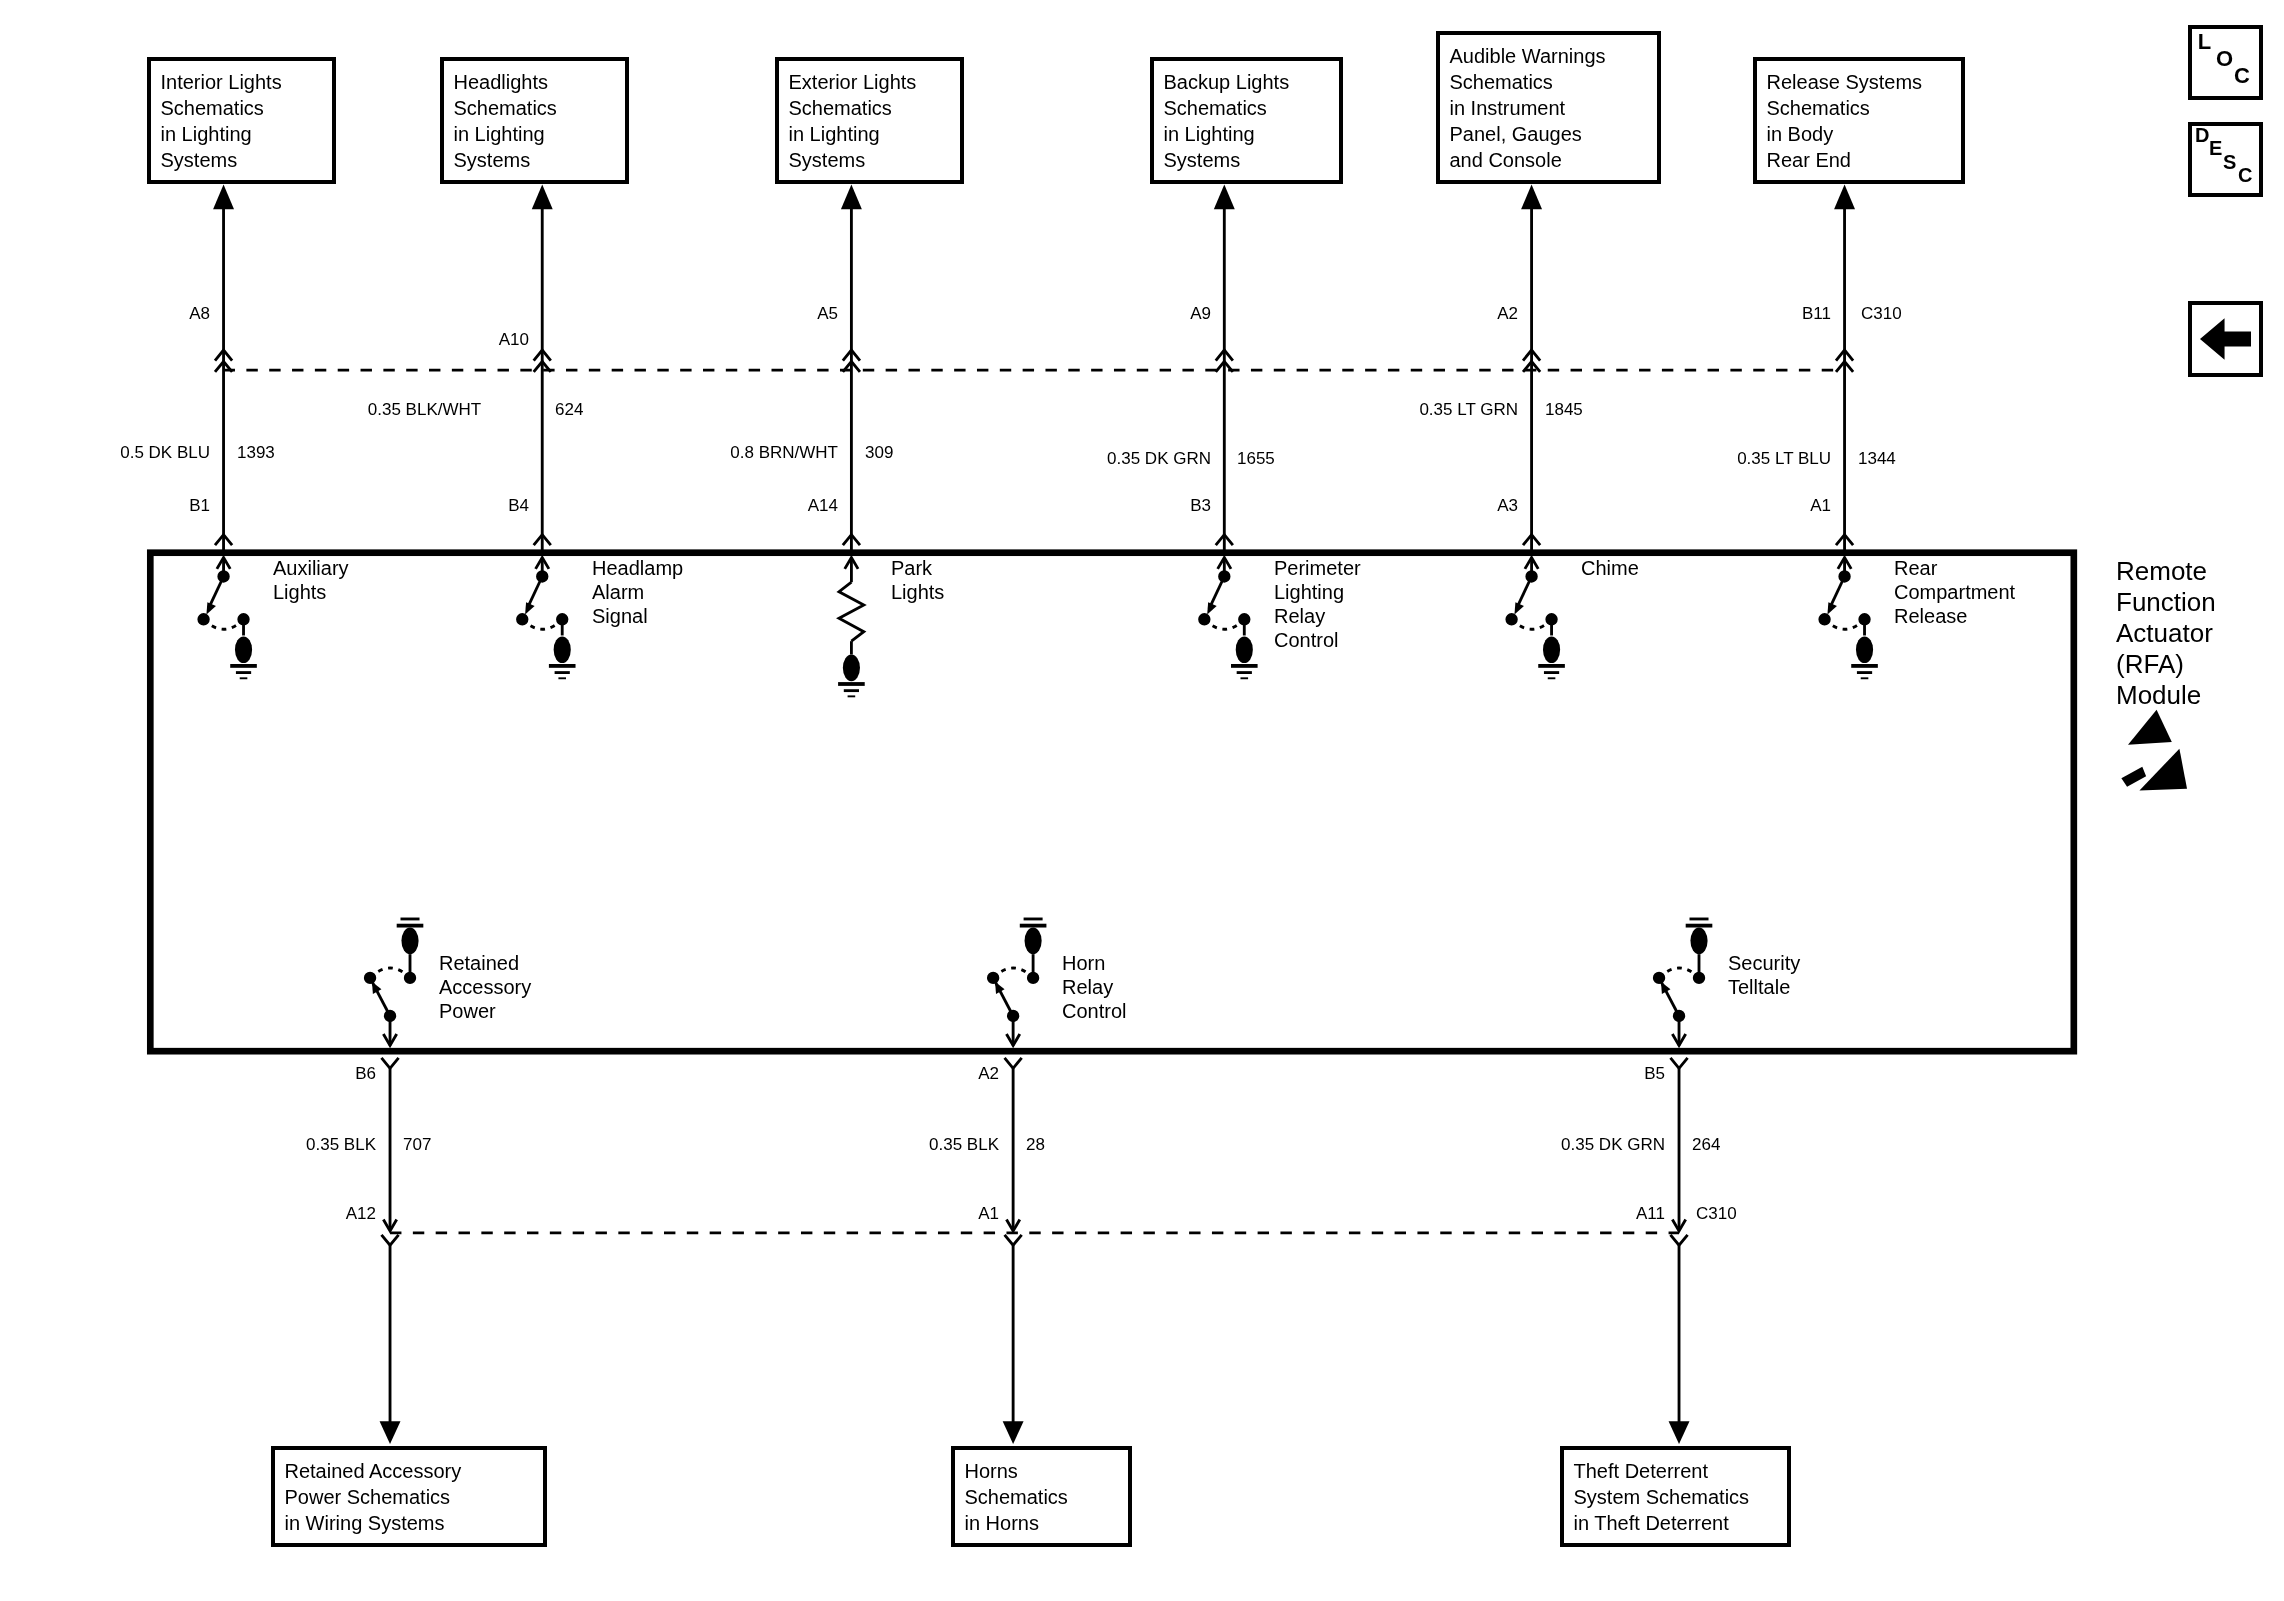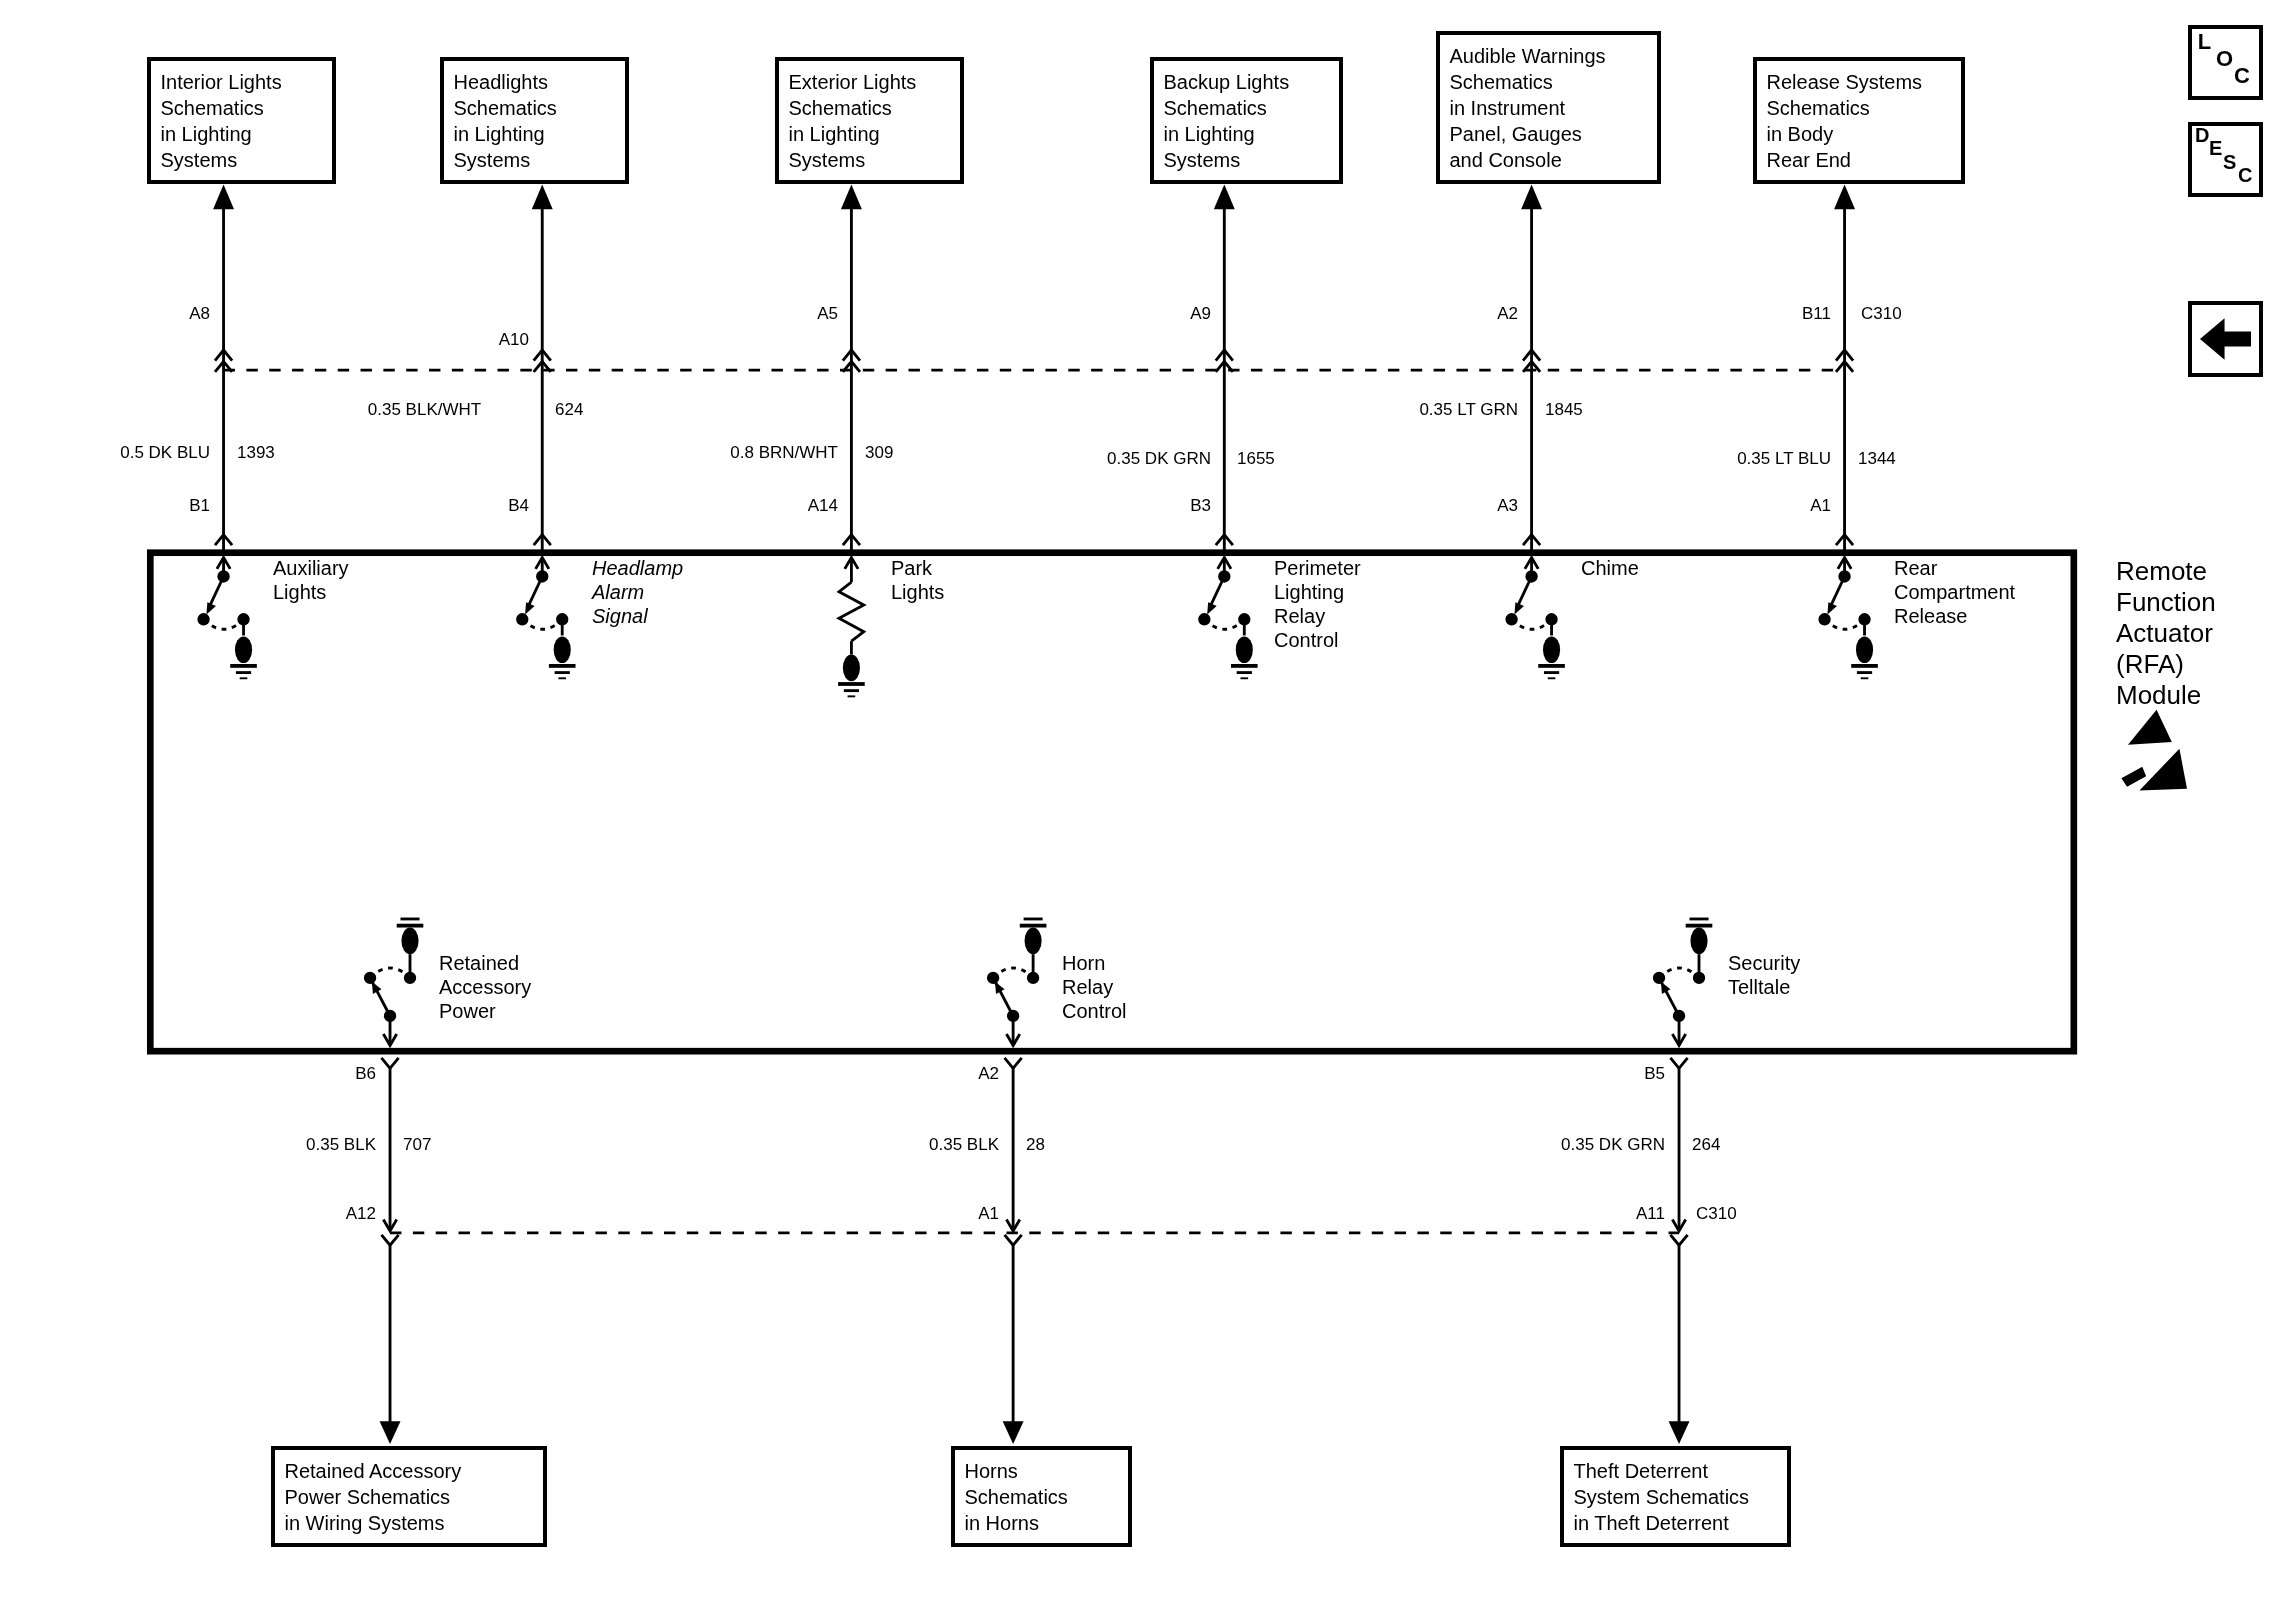--- a/index.html
+++ b/index.html
@@ -292,21 +292,21 @@
 
   <div class="lbl rt" style="left:77px;top:492px;width:133px;">B1</div>
   <div class="lbl rt" style="left:396px;top:492px;width:133px;">B4</div>
   <div class="lbl rt" style="left:705px;top:492px;width:133px;">A14</div>
   <div class="lbl rt" style="left:1078px;top:492px;width:133px;">B3</div>
   <div class="lbl rt" style="left:1385px;top:492px;width:133px;">A3</div>
   <div class="lbl rt" style="left:1698px;top:492px;width:133px;">A1</div>
 
   <div class="ml" style="left:273px;top:556px;">Auxiliary
 Lights</div>
-  <div class="ml" style="left:592px;top:556px;font-style:italic;">Headlamp
+  <div class="ml" style="left:592px;top:556px;">Headlamp
 Alarm
 Signal</div>
   <div class="ml" style="left:891px;top:556px;">Park
 Lights</div>
   <div class="ml" style="left:1274px;top:556px;">Perimeter
 Lighting
 Relay
 Control</div>
   <div class="ml" style="left:1581px;top:556px;">Chime</div>
   <div class="ml" style="left:1894px;top:556px;">Rear

